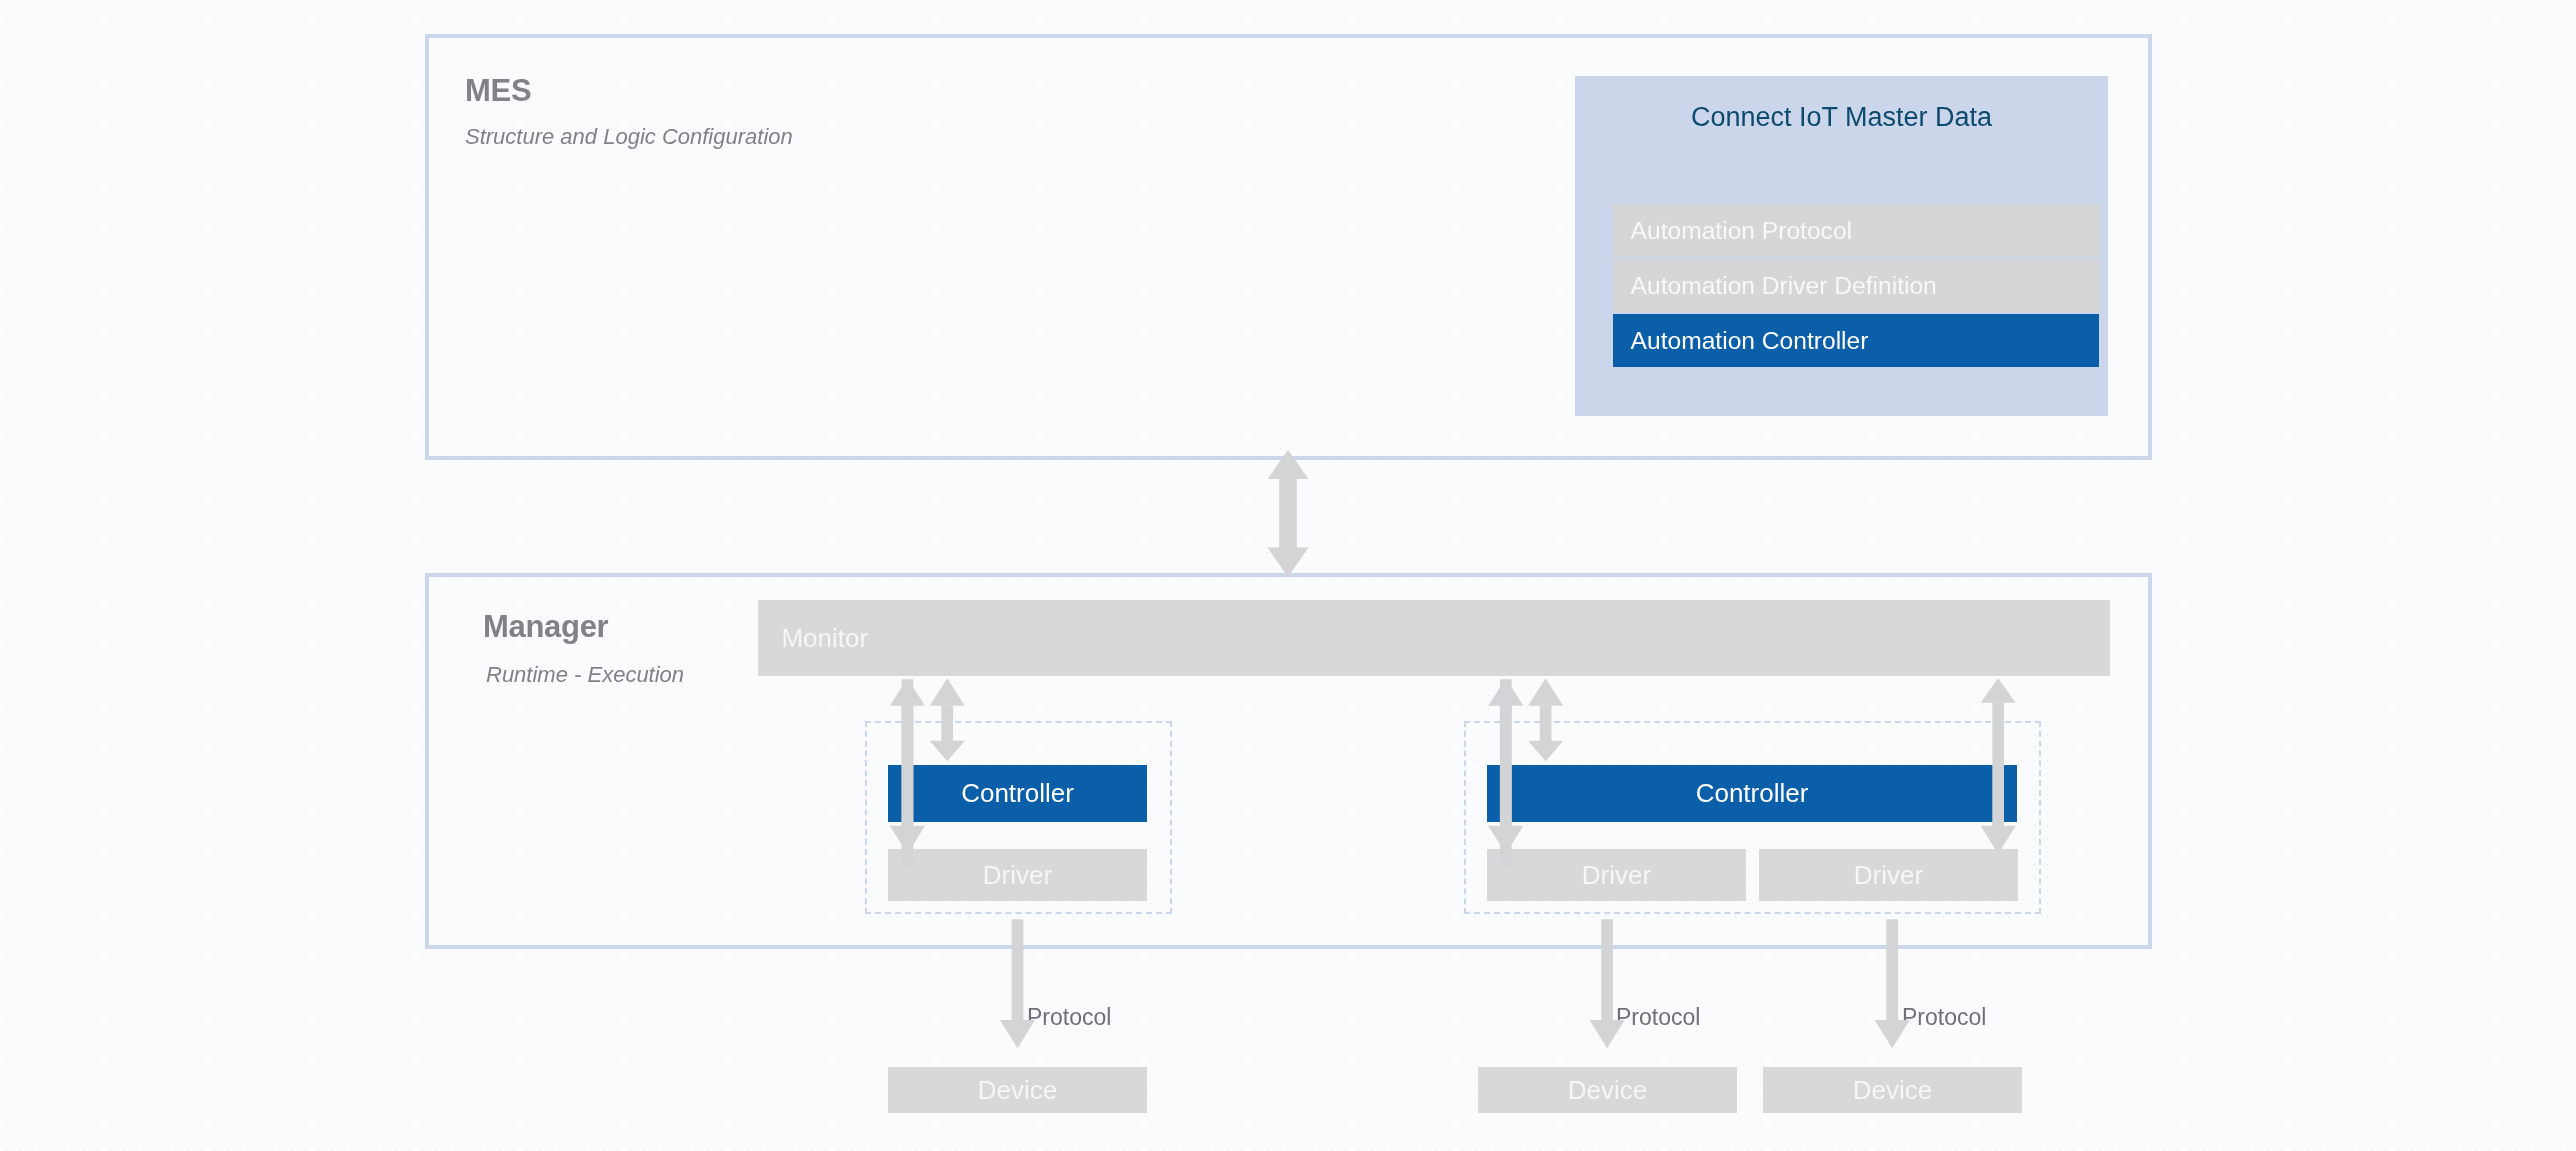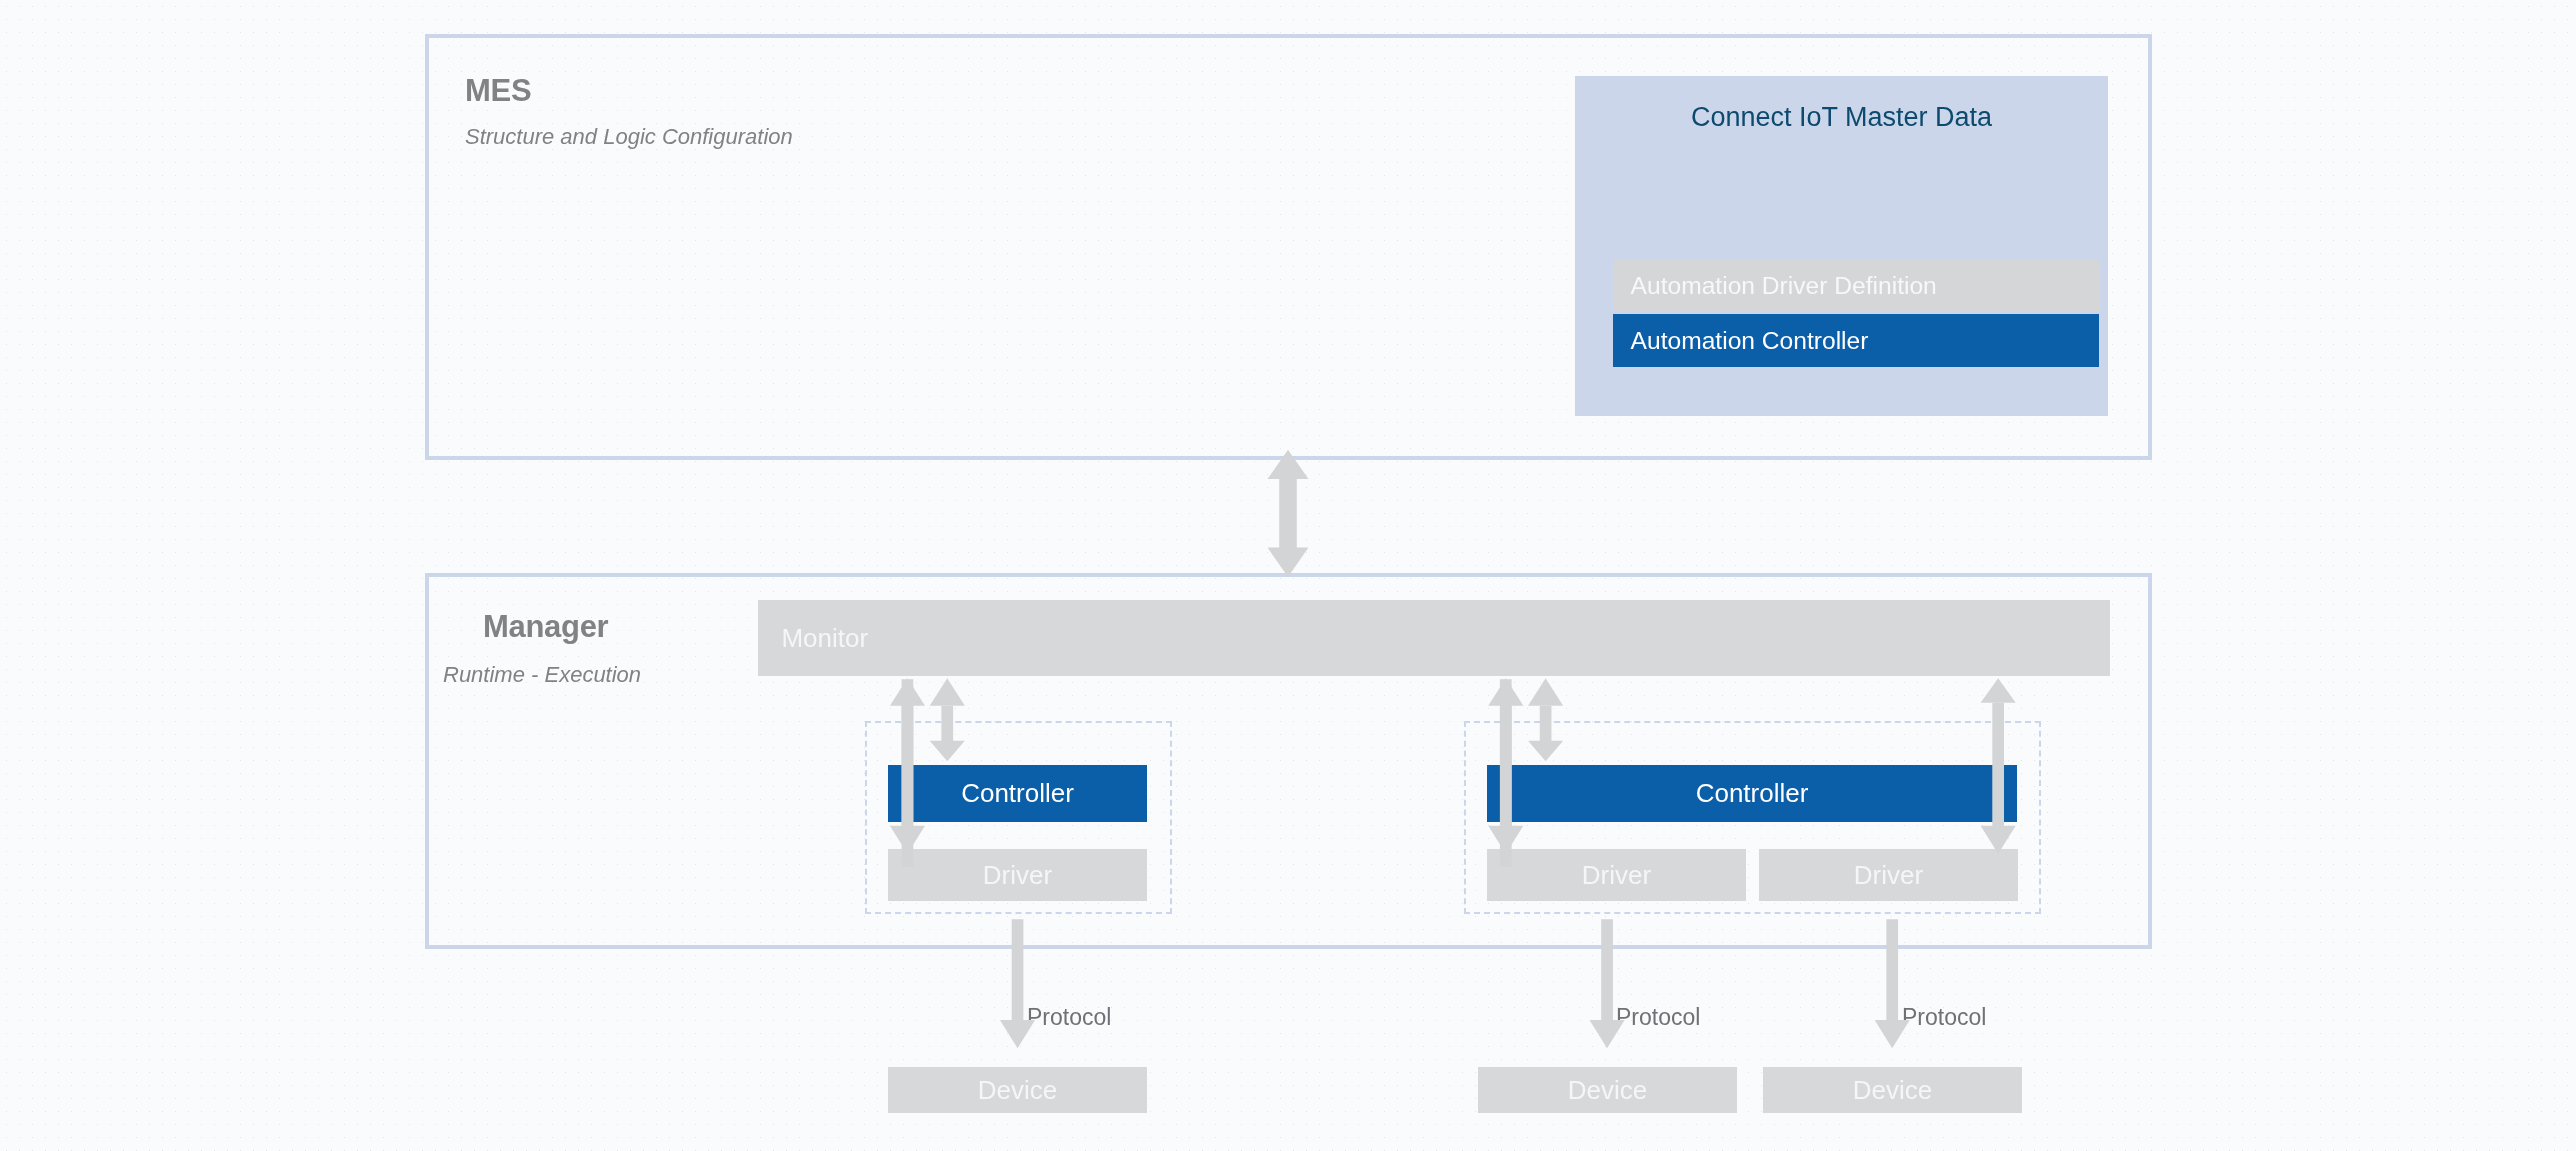--- a/index.html
+++ b/index.html
@@ -33,21 +33,21 @@
     letter-spacing:-0.3px;white-space:nowrap;
   }
   .panel-sub{
     position:absolute;
     font-size:22px;font-style:italic;color:#808285;
     white-space:nowrap;
   }
   #mes-title{left:465px;top:73px;}
   #mes-sub{left:465px;top:124px;}
   #manager-title{left:465px;top:609px;margin-left:18px;}
-  #manager-sub{left:443px;top:662px;}
+  #manager-sub{left:486px;top:662px;}
 
   
   #iot-card{
     position:absolute;left:1575px;top:76px;width:533px;height:340px;
     background:#ccd6ea;
   }
   #iot-card-title{
     position:absolute;left:0;top:26px;width:533px;text-align:center;
     font-size:27px;color:#0c4a6e;
   }
@@ -134,20 +134,23 @@
 <div id="canvas">
 
   <div class="panel" id="mes-panel"></div>
   <div class="panel-title" id="mes-title">MES</div>
   <div class="panel-sub" id="mes-sub">Structure and Logic Configuration</div>
 
   <div id="iot-card">
     <div id="iot-card-title">Connect IoT Master Data</div>
   </div>
 
+  <div class="iot-row muted" style="top: 204px; left: 1613px;">
+    <span>Automation Protocol</span>
+  </div>
   <div class="iot-row muted" style="top: 259px; left: 1613px;">
     <span>Automation Driver Definition</span>
   </div>
   <div class="iot-row active" style="top: 314px; left: 1613px;">
     <span>Automation Controller</span>
   </div>
 
   <div class="panel" id="manager-panel"></div>
   <div class="panel-title" id="manager-title">Manager</div>
   <div class="panel-sub" id="manager-sub">Runtime - Execution</div>

